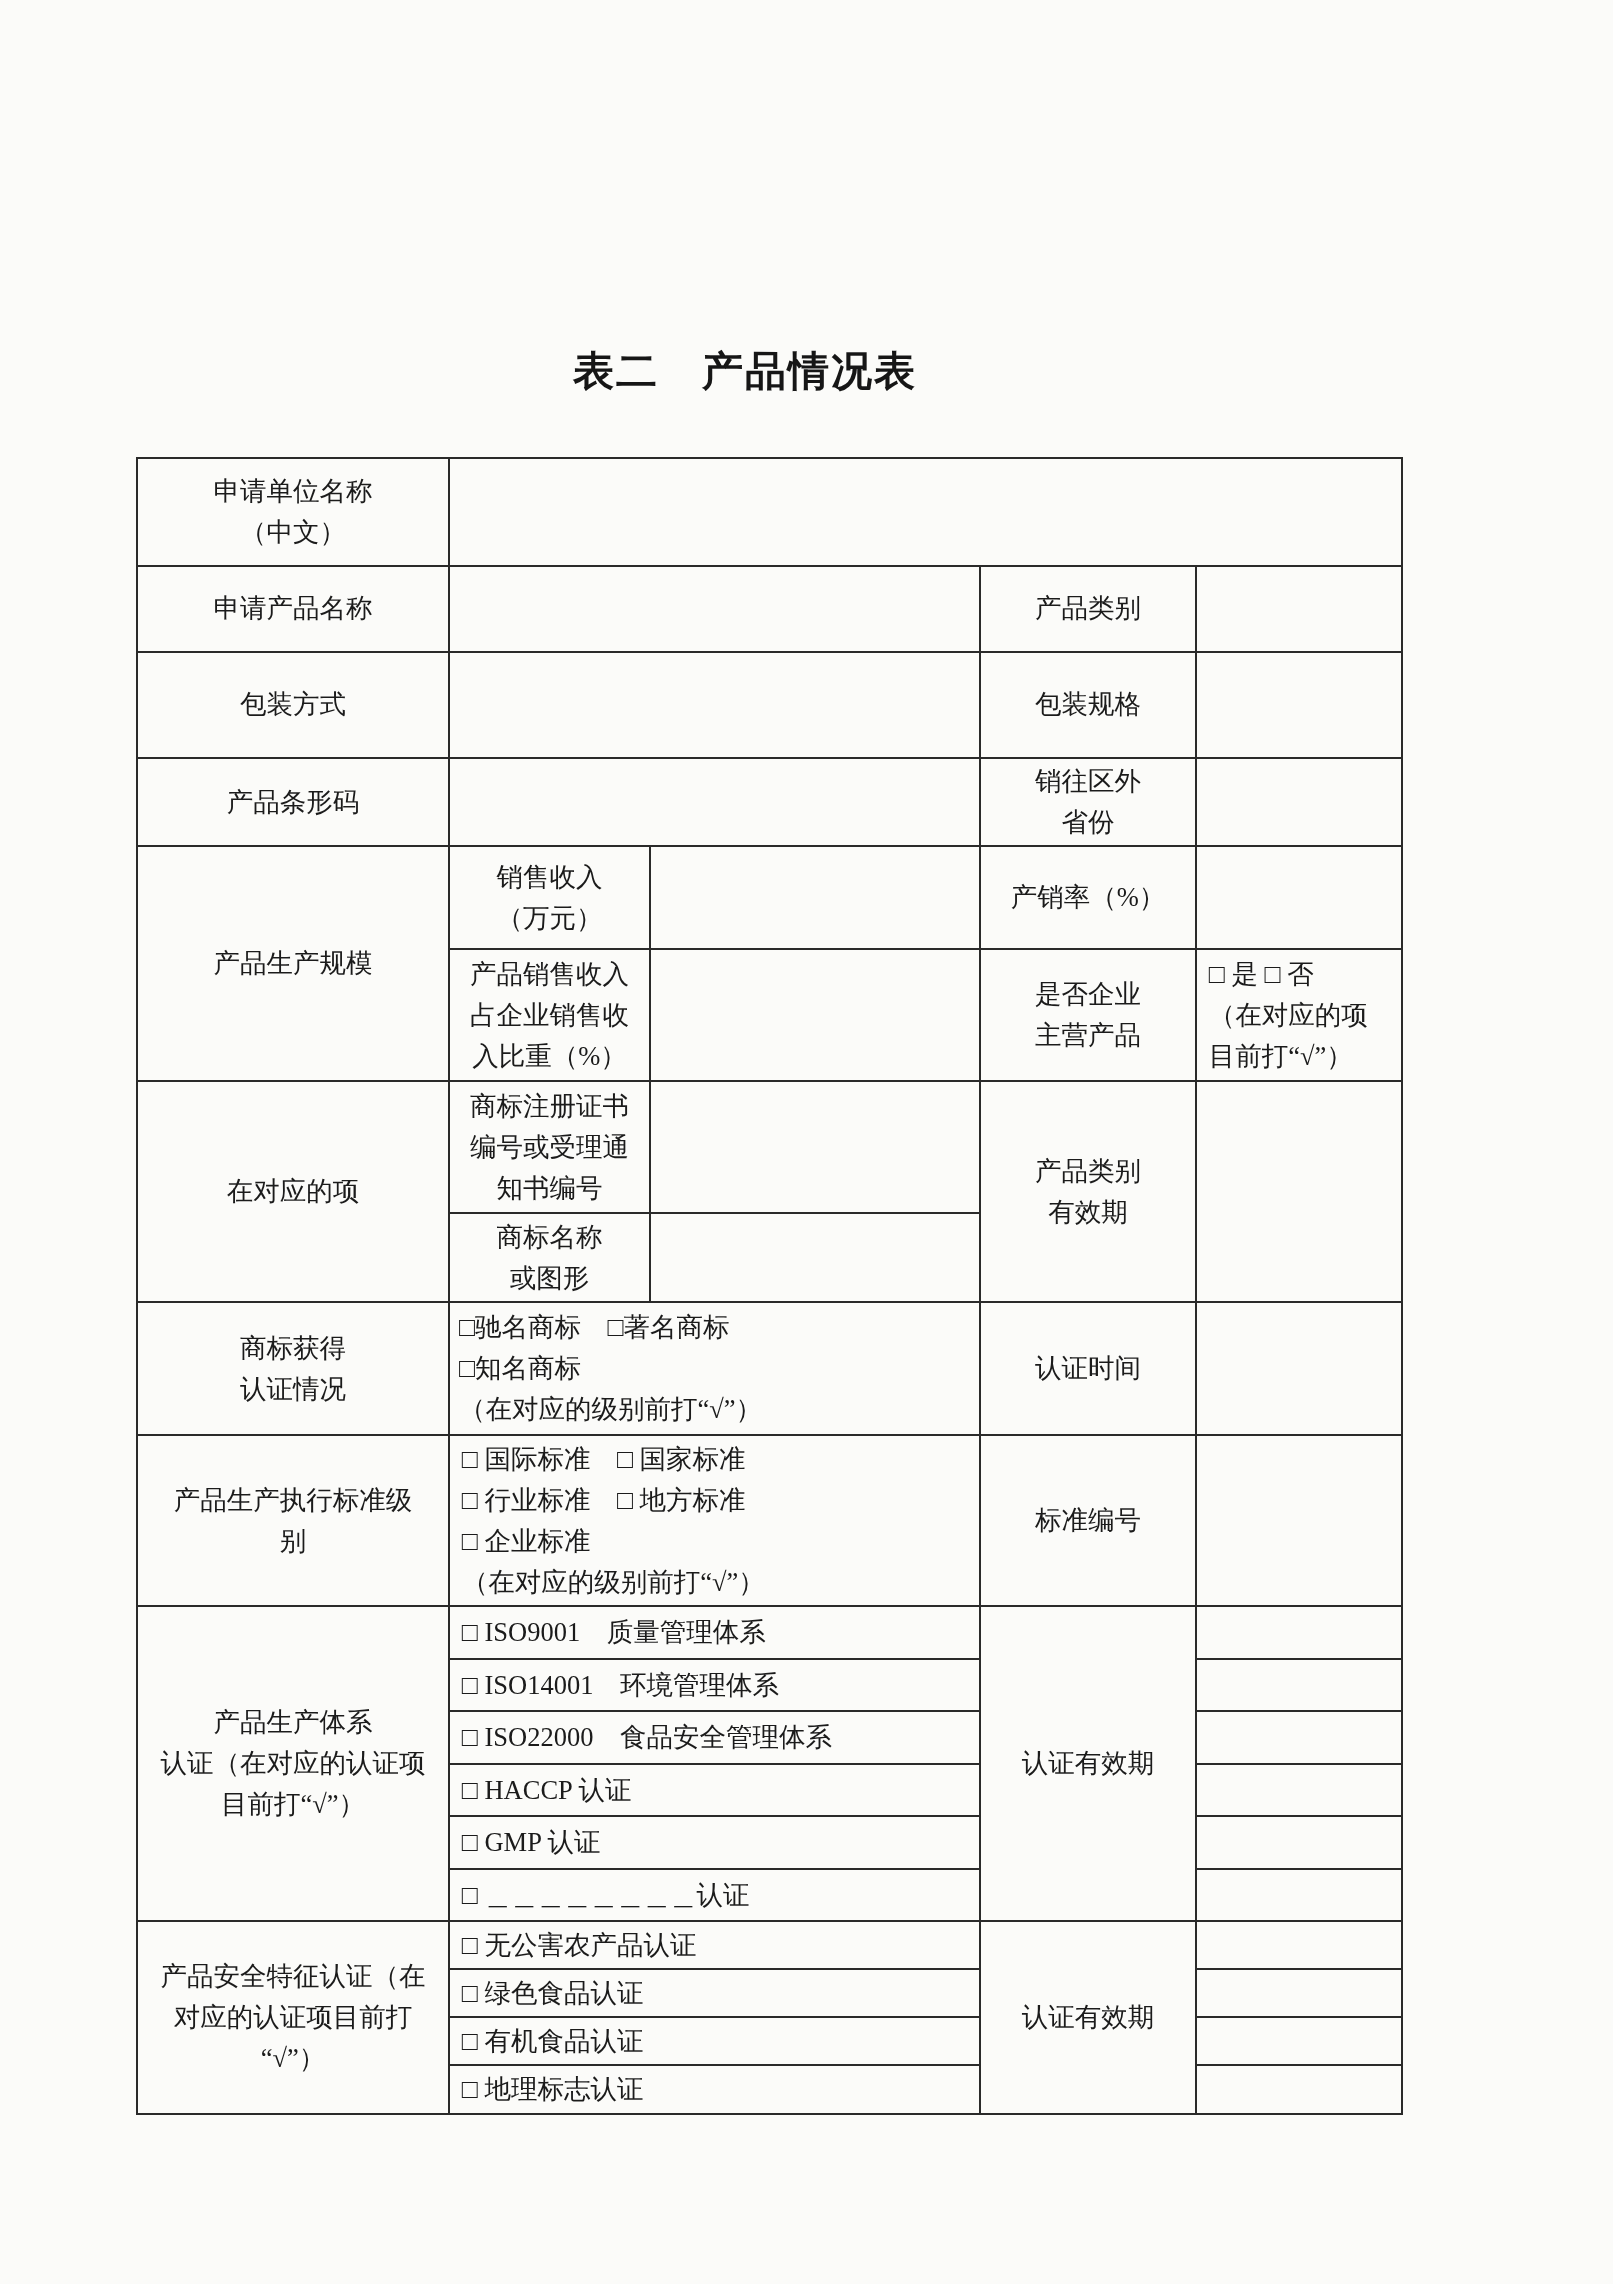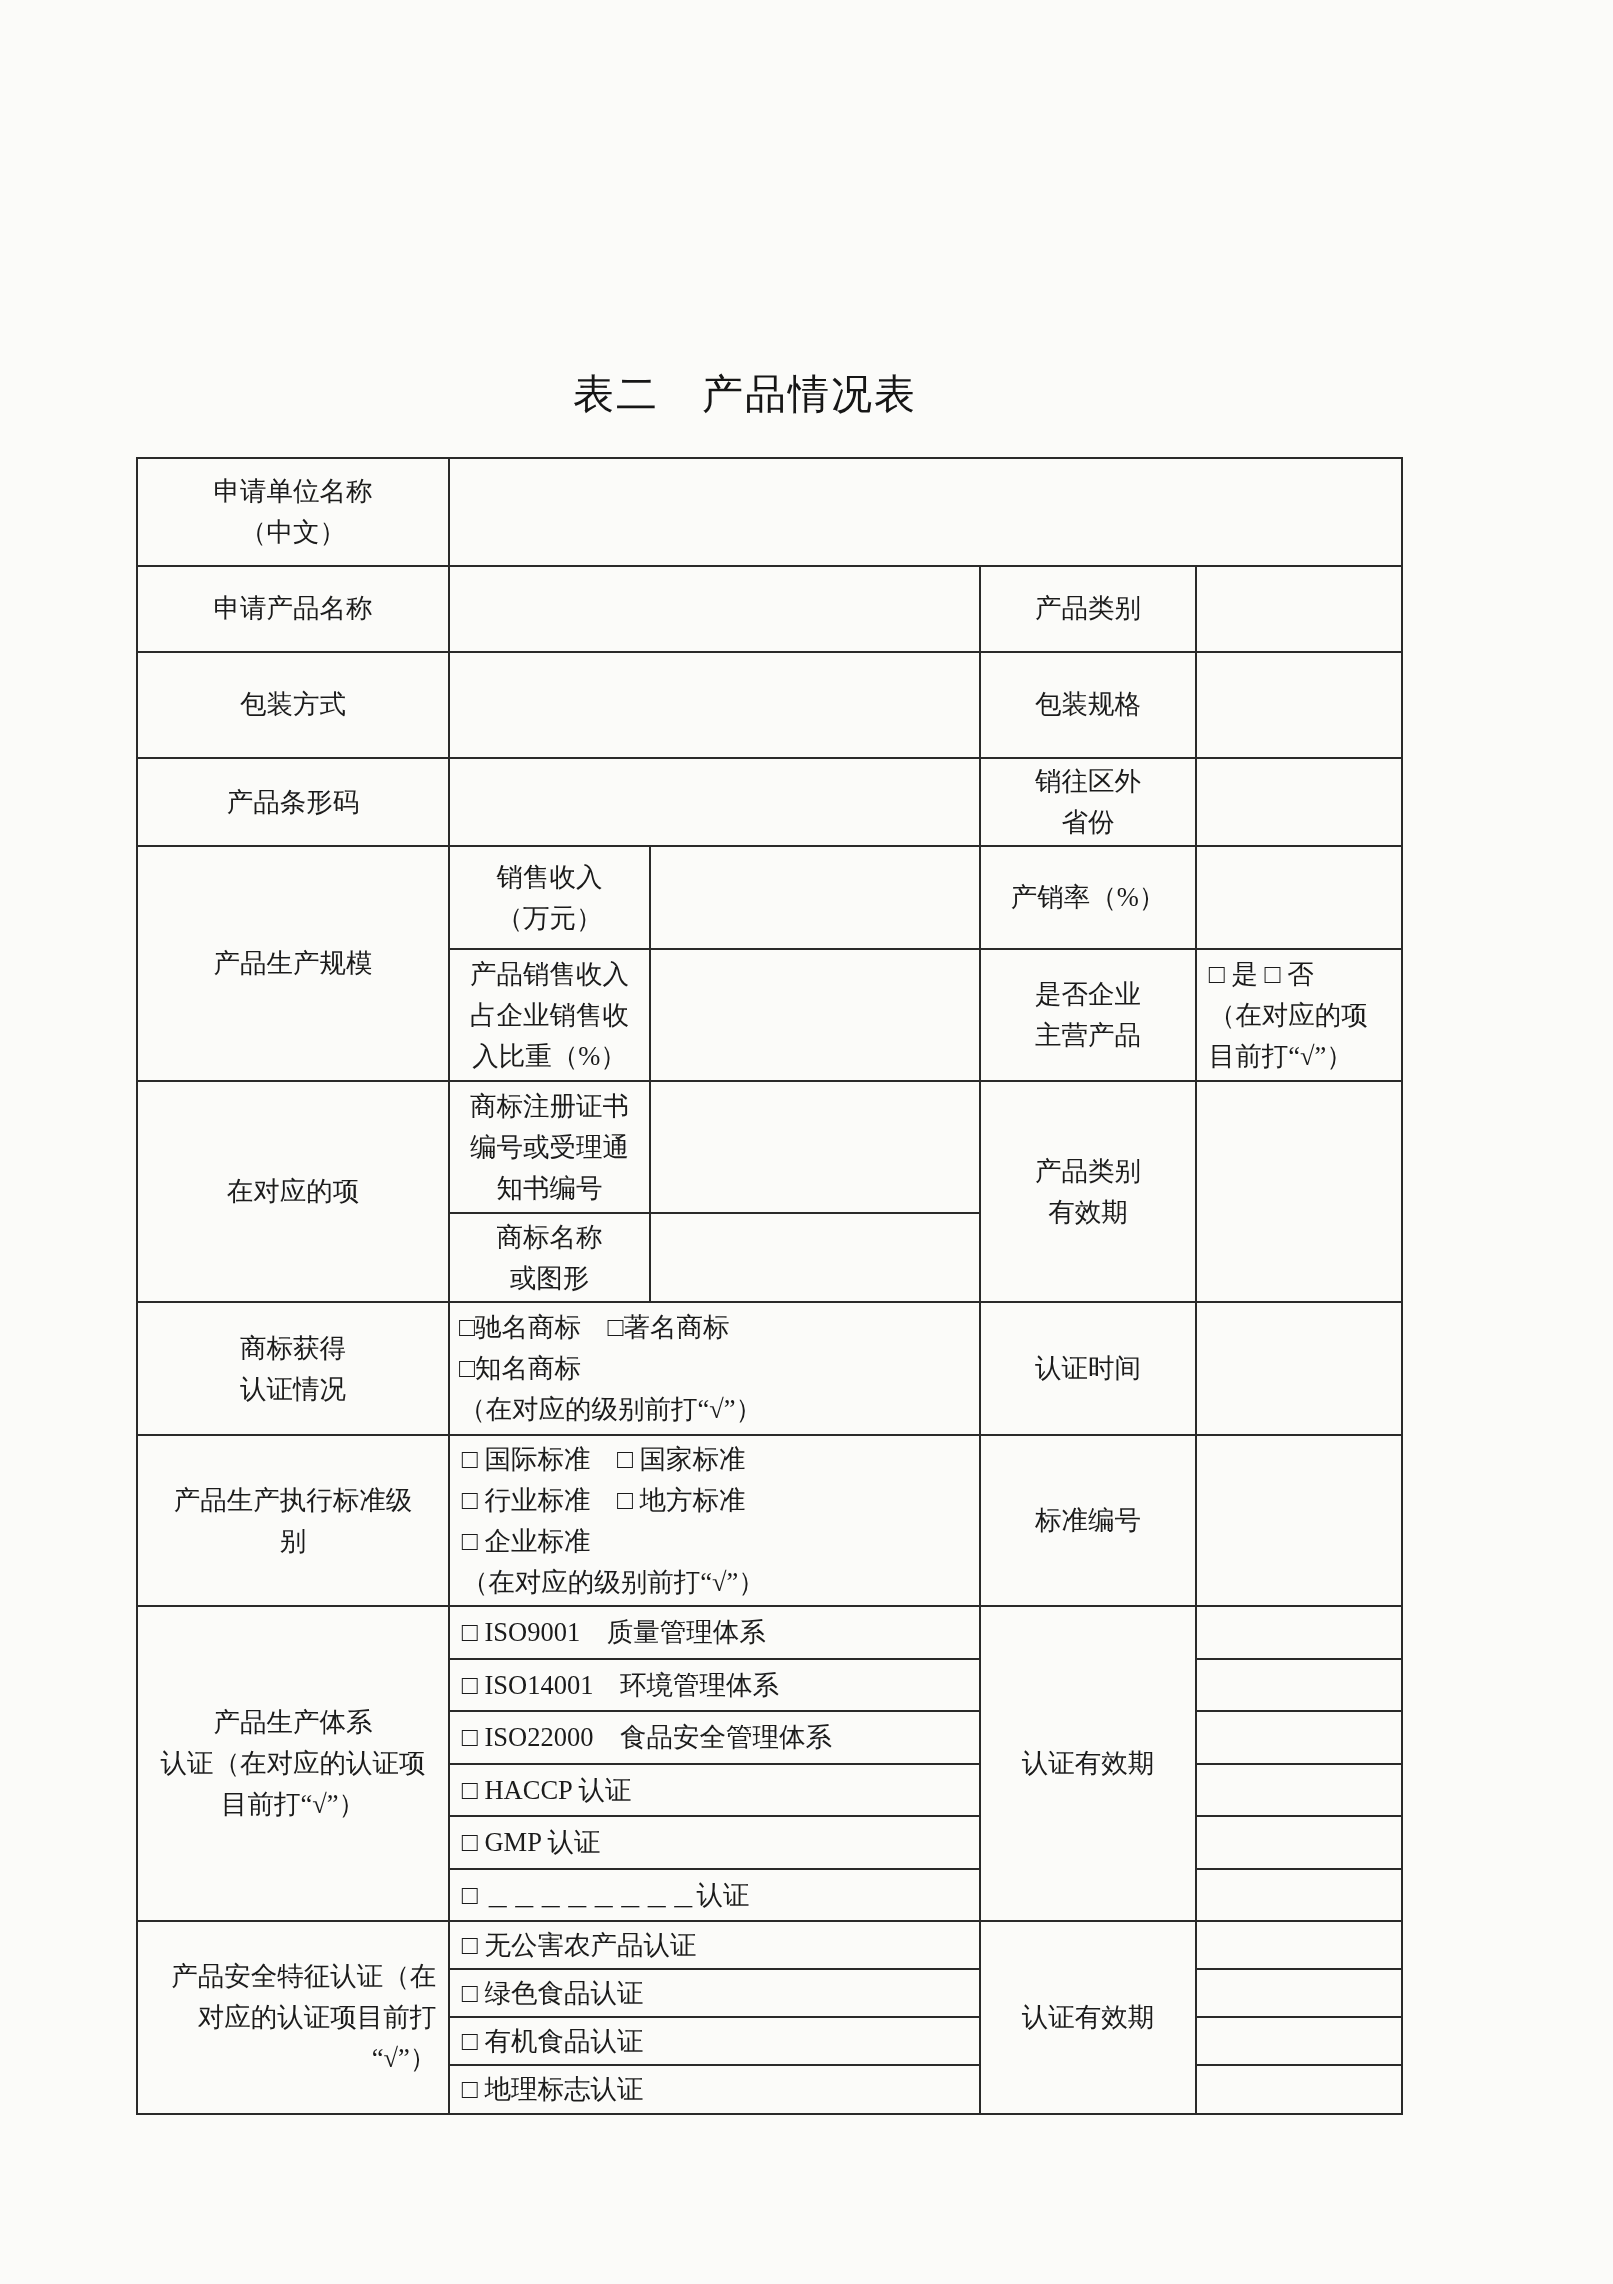--- a/index.html
+++ b/index.html
@@ -9,27 +9,27 @@
   body {
     width: 1613px;
     height: 2285px;
     position: relative;
     background: #fbfbf9;
     font-family: "Liberation Serif", "DejaVu Serif", serif;
     color: #1b1b1b;
   }
   .page-title {
     position: absolute;
-    top: 367px;
+    top: 344px;
     left: 113px;
     width: 1264px;
     text-align: center;
     font-family: "Liberation Sans", "DejaVu Sans", sans-serif;
     font-size: 41px;
-    font-weight: normal;
+    font-weight: bold;
     letter-spacing: 2px;
     margin: 0;
     color: #161616;
   }
   table.form {
     position: absolute;
     left: 136px;
     top: 457px;
     width: 1264px;
     border-collapse: collapse;
@@ -178,21 +178,21 @@
     <tr style="height:53px">
       <td class="chk" colspan="2">□ GMP 认证</td>
       <td class="val"></td>
     </tr>
     <tr style="height:52px">
       <td class="chk" colspan="2">□ ＿＿＿＿＿＿＿＿认证</td>
       <td class="val"></td>
     </tr>
 
     <tr style="height:48px">
-      <td class="lbl" rowspan="4" style="text-align:right">产品安全特征认证（在
+      <td class="lbl" rowspan="4" style="text-align:center">产品安全特征认证（在
 对应的认证项目前打
 “√”）</td>
       <td class="chk" colspan="2">□ 无公害农产品认证</td>
       <td class="lbl" rowspan="4">认证有效期</td>
       <td class="val"></td>
     </tr>
     <tr style="height:48px">
       <td class="chk" colspan="2">□ 绿色食品认证</td>
       <td class="val"></td>
     </tr>

